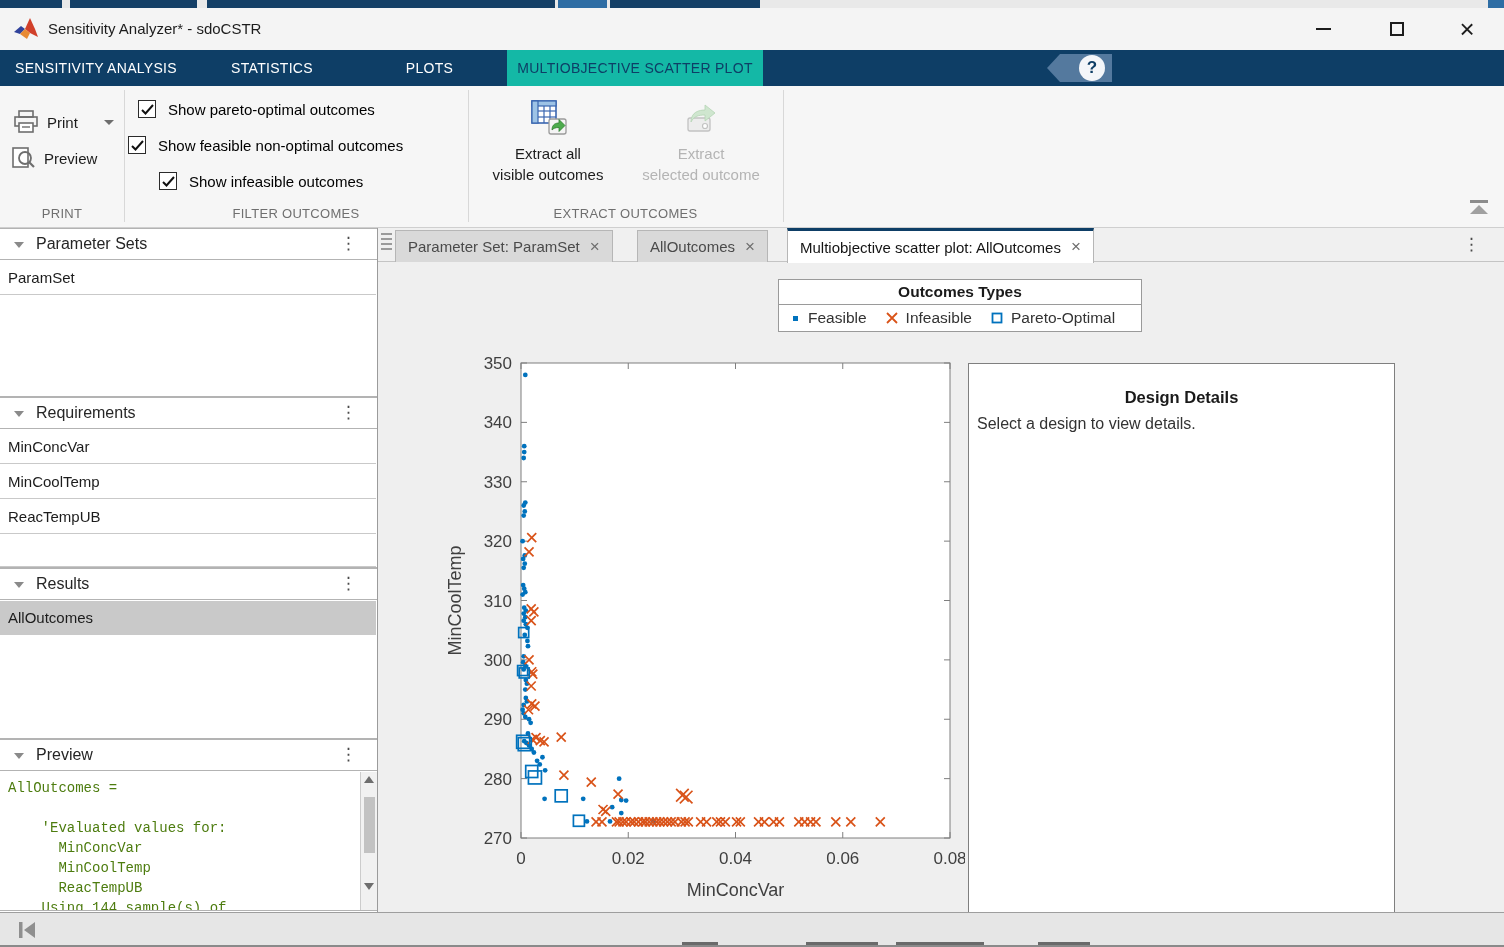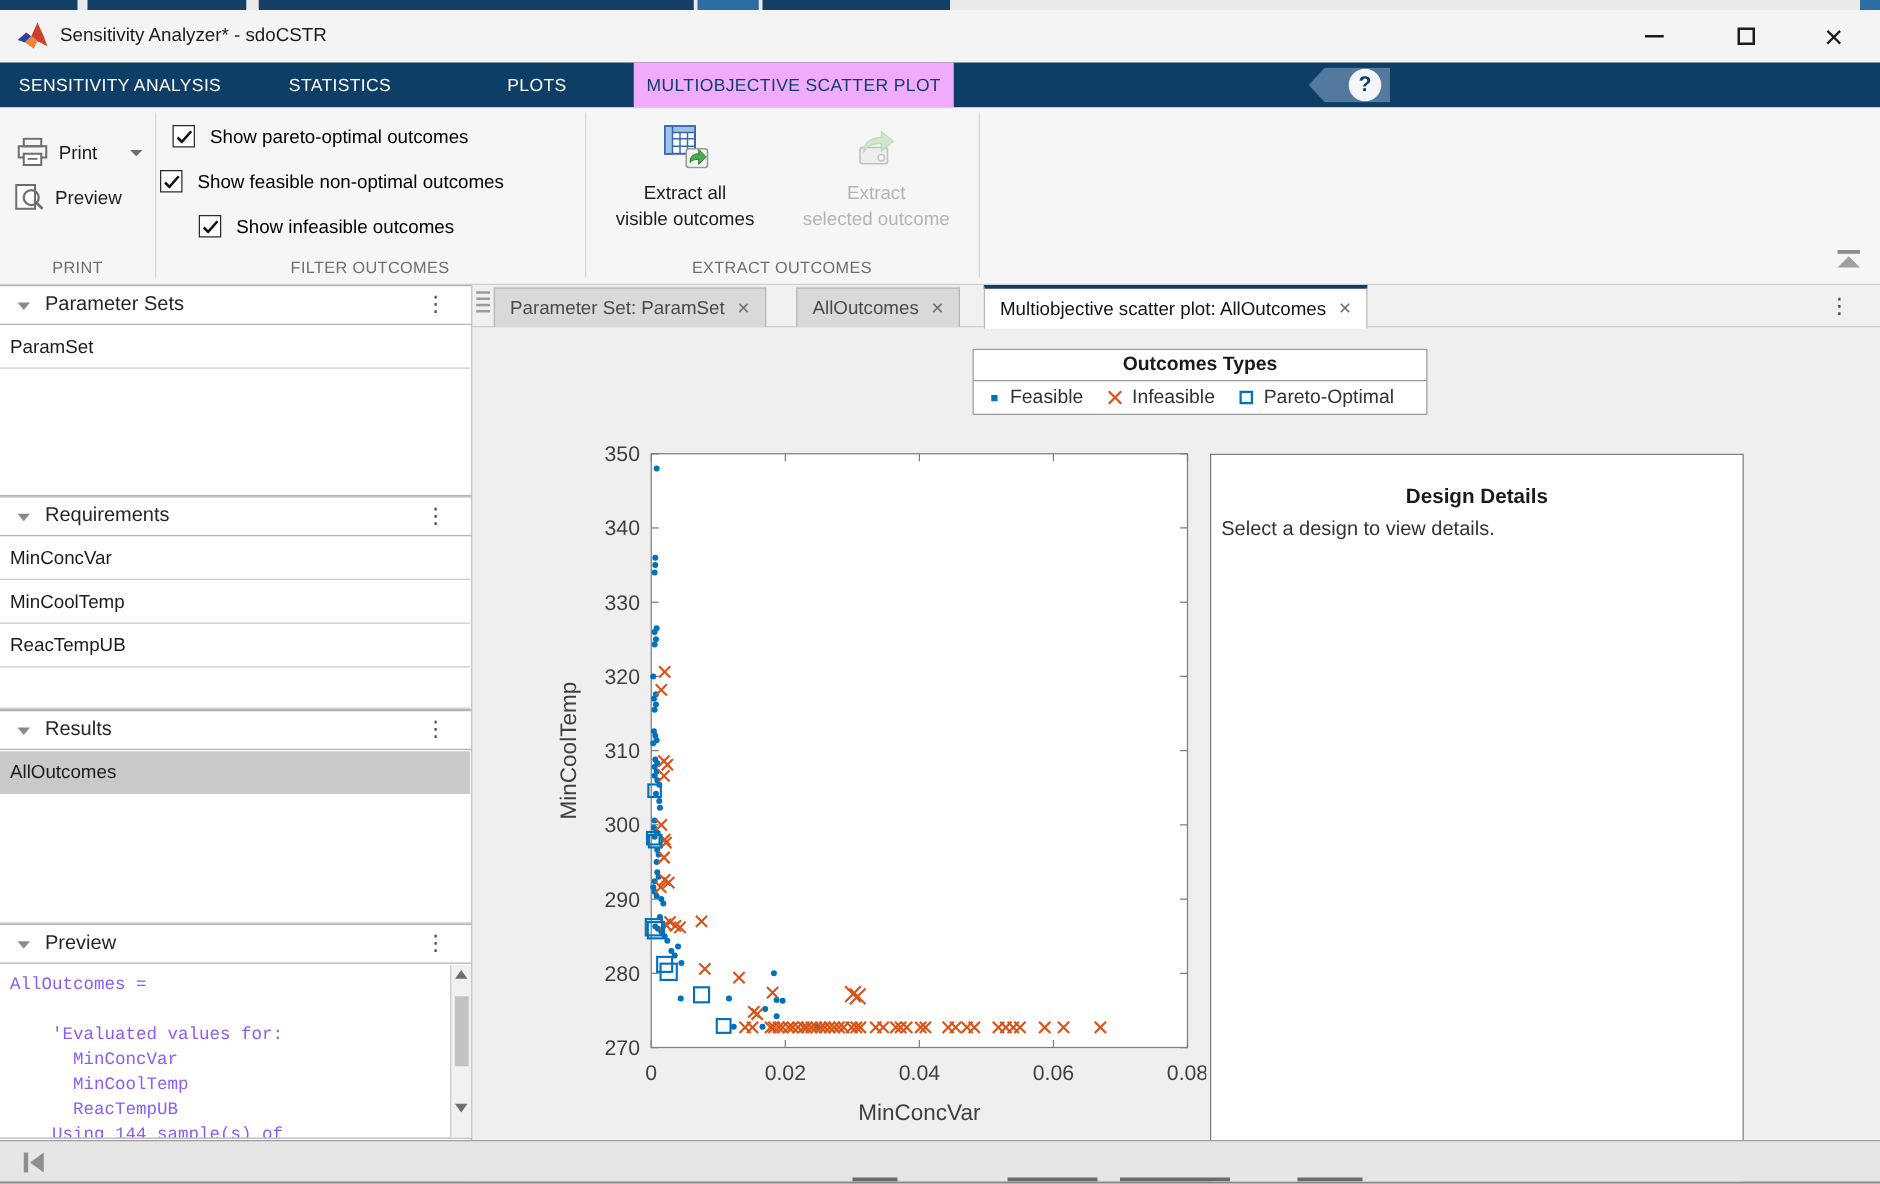--- a/index.html
+++ b/index.html
@@ -11,21 +11,21 @@
   .edge{height:8px;background:#e9e9e9;top:0;left:0;width:1504px;}
   .edge-seg{position:absolute;top:0;height:8px;background:#143f66;}
   
   .titlebar{top:8px;left:0;width:1504px;height:42px;background:#f4f4f4;}
   .title-text{font-size:15px;color:#1c1c1c;}
   .winbtn{width:46px;height:30px;display:flex;align-items:center;justify-content:center;cursor:default;}
   
   .ribbontabs{top:50px;left:0;width:1504px;height:36px;background:#0e3e66;display:flex;}
   .rtab{height:36px;display:flex;align-items:center;justify-content:center;color:#fff;
         font-size:14px;letter-spacing:.3px;white-space:nowrap;}
-  .rtab.active{background:#f0abfc;color:#0e3e66;}
+  .rtab.active{background:#14b8a6;color:#0e3e66;}
   .toolbar{top:86px;left:0;width:1504px;height:142px;background:#f6f6f6;border-bottom:1px solid #cfcfcf;}
   .secdiv{position:absolute;top:4px;width:1px;height:132px;background:#d8d8d8;}
   .seclabel{position:absolute;bottom:6px;font-size:13px;color:#6f6f6f;text-align:center;letter-spacing:.3px;}
   .tbbtn{display:flex;align-items:center;gap:8px;font-size:15px;color:#1c1c1c;cursor:default;}
   .chkrow{position:absolute;display:flex;align-items:center;gap:12px;font-size:15px;color:#000000;}
   .chk{width:18px;height:18px;background:#fff;border:1.6px solid #2b2b2b;display:flex;align-items:center;justify-content:center;}
   .bigbtn{position:absolute;text-align:center;font-size:15px;line-height:21px;color:#1c1c1c;}
   .bigbtn.disabled{color:#b4b4b4;}
   
   .sb-header{position:absolute;left:0;width:377px;height:32px;background:#fff;
@@ -49,21 +49,21 @@
   .legendbox{position:absolute;left:400px;top:17px;width:364px;background:#fff;border:1px solid #9a9a9a;}
   .legend-title{font-size:15.5px;font-weight:bold;color:#1a1a1a;text-align:center;
                 padding:3px 0;border-bottom:1px solid #9a9a9a;}
   .legend-items{display:flex;align-items:center;padding:4px 10px;gap:18px;font-size:15.5px;color:#333;}
   .legend-item{display:flex;align-items:center;gap:7px;}
   .design{position:absolute;left:590px;top:101px;width:427px;height:601px;background:#fff;border:1px solid #7f7f7f;}
   .design-title{font-size:16.5px;font-weight:bold;color:#1a1a1a;text-align:center;margin-top:24px;}
   .design-body{font-size:16px;color:#333;margin:8px 0 0 8px;}
   
   .preview-pre{margin:0;font-family:"Liberation Mono","DejaVu Sans Mono",monospace;font-size:14px;
-               line-height:20px;color:#8b5cf6;white-space:pre;}
+               line-height:20px;color:#4d7c0f;white-space:pre;}
   .scroll-track{position:absolute;background:#f1f1f1;border-left:1px solid #ccc;}
   .tri-up{width:0;height:0;border-left:5px solid transparent;border-right:5px solid transparent;border-bottom:7px solid #6e6e6e;}
   .tri-down{width:0;height:0;border-left:5px solid transparent;border-right:5px solid transparent;border-top:7px solid #6e6e6e;}
   .bottombar{top:912px;left:0;width:1504px;height:35px;background:#e6e6e6;border-top:1px solid #9e9e9e;}
   .artifact{position:absolute;top:29px;height:4px;background:#6a6a6a;}
   .grip span{display:block;width:11px;height:2px;background:#9b9b9b;margin-bottom:3px;}
 </style>
 </head>
 <body>
 

